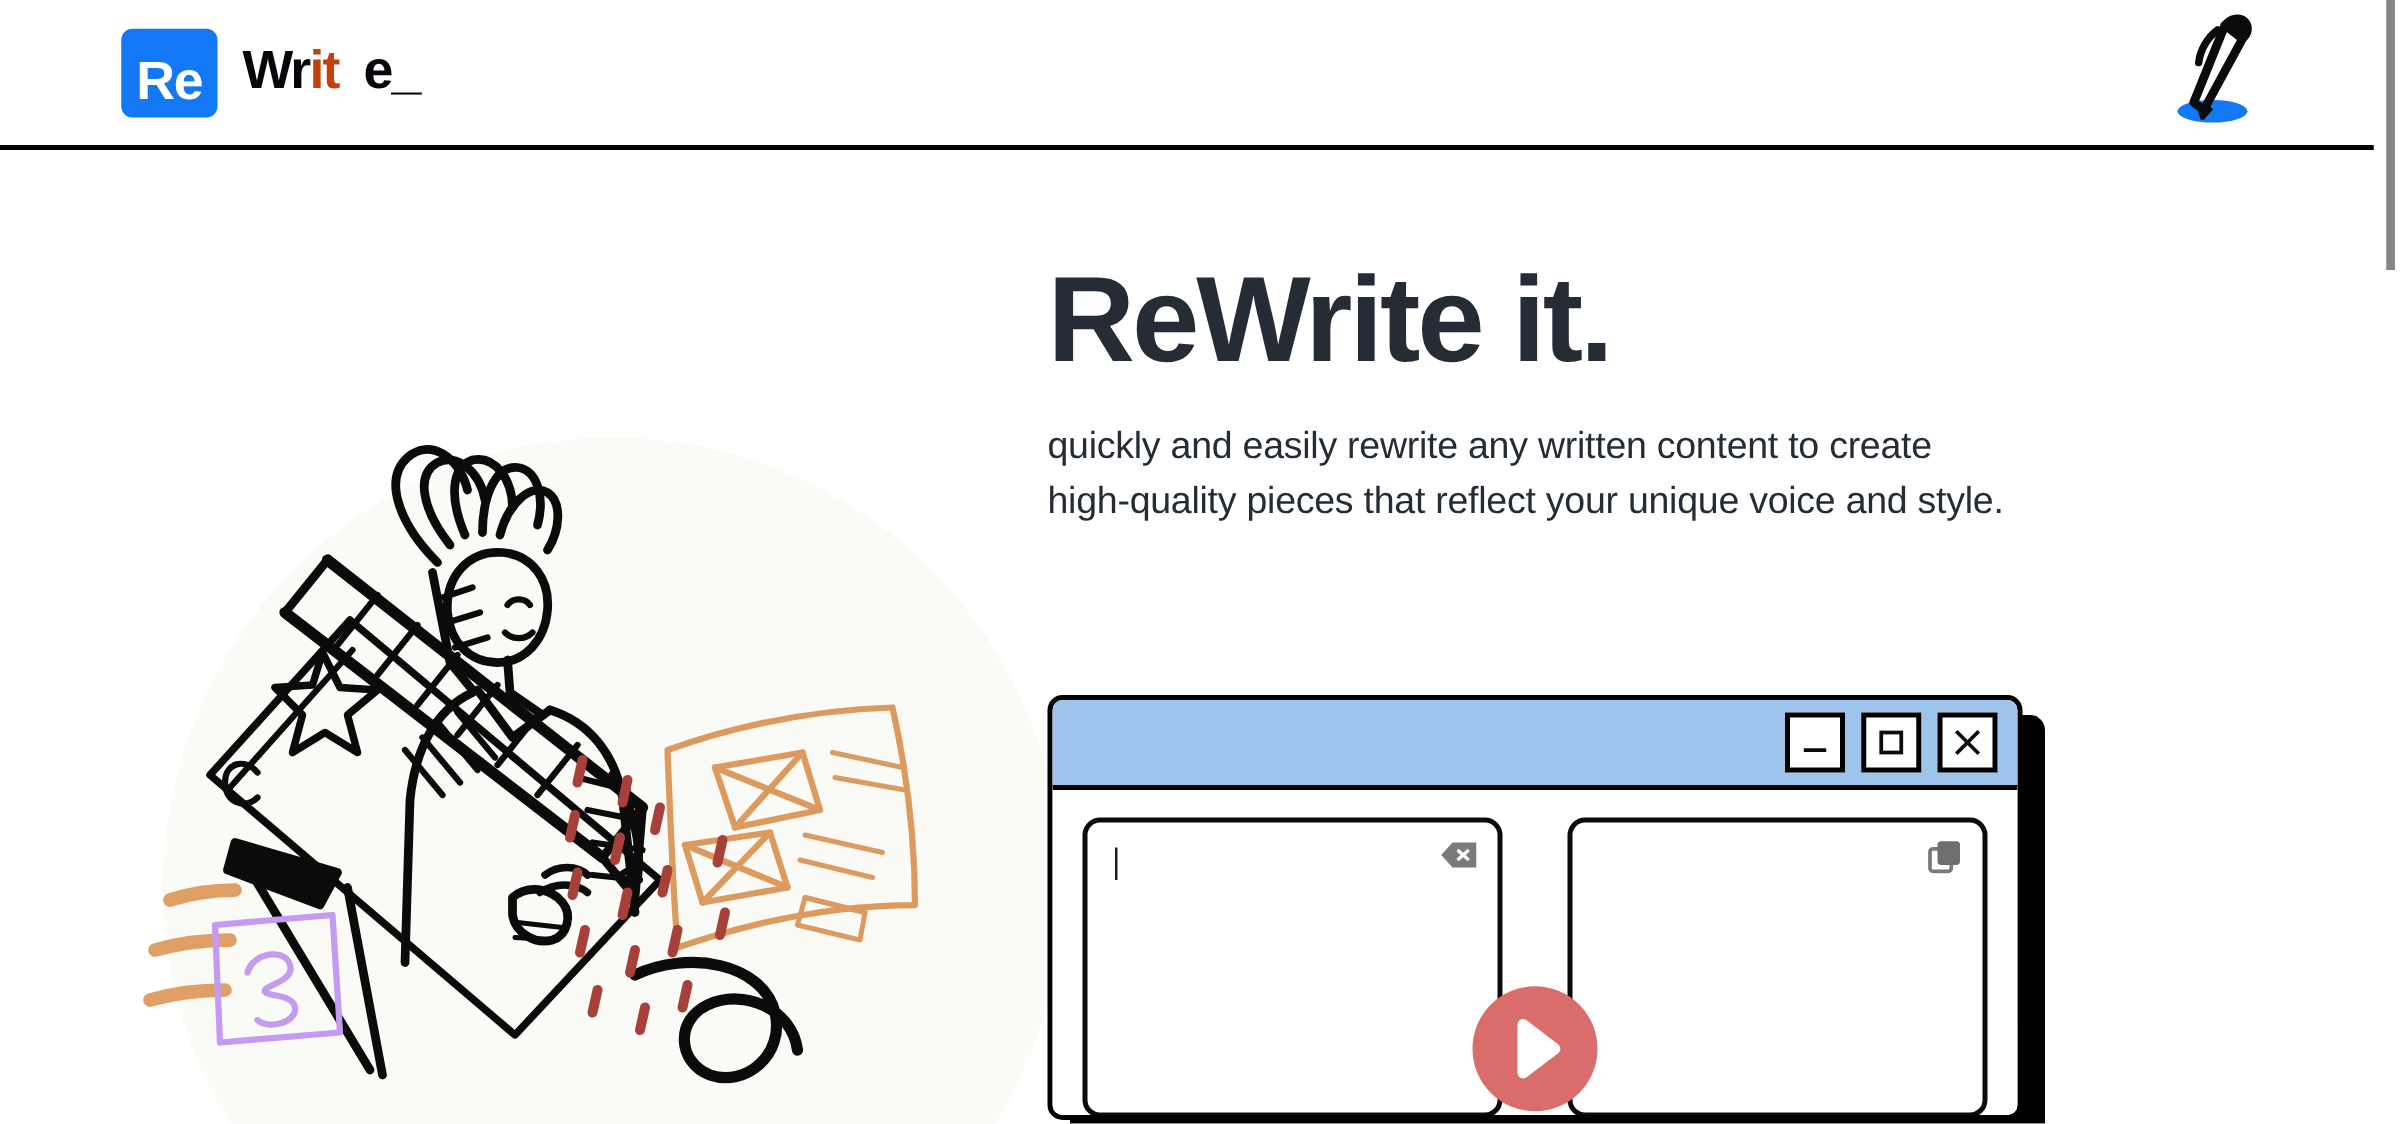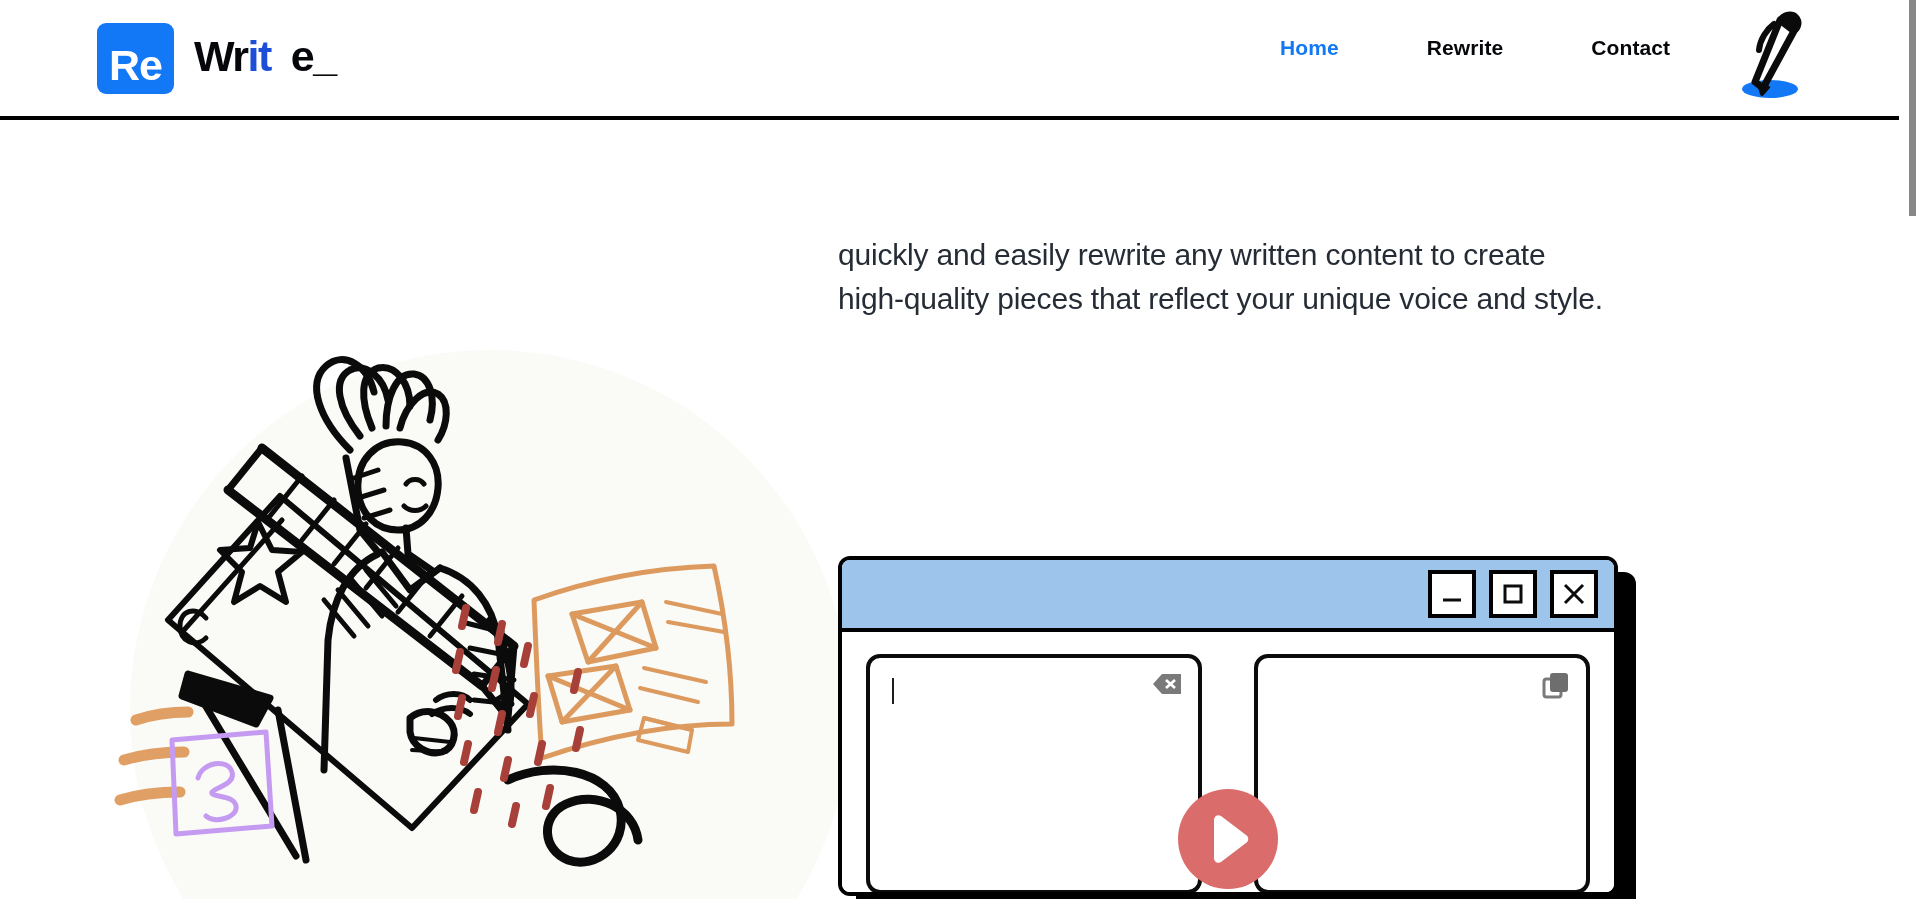--- a/index.html
+++ b/index.html
@@ -55,21 +55,21 @@
   }
   .logo-seg {
     font-size: 43px;
     font-weight: 700;
     letter-spacing: -1.5px;
     line-height: 1;
     display: inline-block;
     padding-bottom: 3px;
   }
   .logo-dark { color: #05070A; margin-left: 20px; }
-  .logo-blue { color: #1d4ed8; }
+  .logo-blue { color: #c2410c; }
   .logo-caret { color: #05070A; letter-spacing: 0; }
 
   #main-nav {
     position: absolute;
     left: 1280px;
     top: 36px;
     display: flex;
     align-items: center;
     gap: 88px;
   }
@@ -267,25 +267,20 @@
   <header id="site-header">
 
     <a id="brand-logo">
       <span id="logo-badge">Re</span>
       <span class="logo-seg logo-dark">Wr</span>
       <span class="logo-seg logo-blue">it</span>
       <span class="logo-seg logo-dark">e</span>
       <span class="logo-seg logo-caret">_</span>
     </a>
 
-    <nav id="main-nav">
-      <a class="nav-link active">Home</a>
-      <a class="nav-link">Rewrite</a>
-      <a class="nav-link">Contact</a>
-    </nav>
 
     <div id="header-pen-icon">
       <svg width="86" height="96" viewBox="0 0 86 96">
         <ellipse cx="42" cy="83" rx="28" ry="9" fill="#1378F5"></ellipse>
         <path d="M52 14 L66 25 L35 82 L27 76 Z" fill="none" stroke="#0B0B0B" stroke-width="7" stroke-linejoin="round"></path>
         <path d="M52 14 C56 8 64 7 68 11 C72 15 71 22 66 25" fill="#0B0B0B" stroke="#0B0B0B" stroke-width="6" stroke-linejoin="round"></path>
         <path d="M46 18 C38 24 32 34 31 44" fill="none" stroke="#0B0B0B" stroke-width="6" stroke-linecap="round"></path>
         <path d="M31 78 L34 88 L41 80" fill="#0B0B0B" stroke="#0B0B0B" stroke-width="4" stroke-linejoin="round"></path>
       </svg>
     </div>
@@ -414,20 +409,21 @@
         </g>
 
         <g stroke="#C49BF0" stroke-width="5" fill="none" stroke-linecap="round" stroke-linejoin="round">
           <path d="M62 440 L156 432 L162 526 L66 534 Z"></path>
           <path d="M88 478 C92 462 118 458 122 472 C126 484 104 488 102 492 C100 498 124 494 126 506 C128 518 104 524 96 516"></path>
         </g>
       </svg>
     </div>
 
     <div id="hero-copy">
+      <h1 id="hero-title">ReWrite it.</h1>
       <p id="hero-subtitle">quickly and easily rewrite any written content to create high-quality pieces that reflect your unique voice and style.</p>
     </div>
 
     <div id="app-window-wrap">
       <div id="app-window-shadow"></div>
 
       <div id="app-window">
 
         <div id="window-titlebar">
           <div class="win-ctrl">

